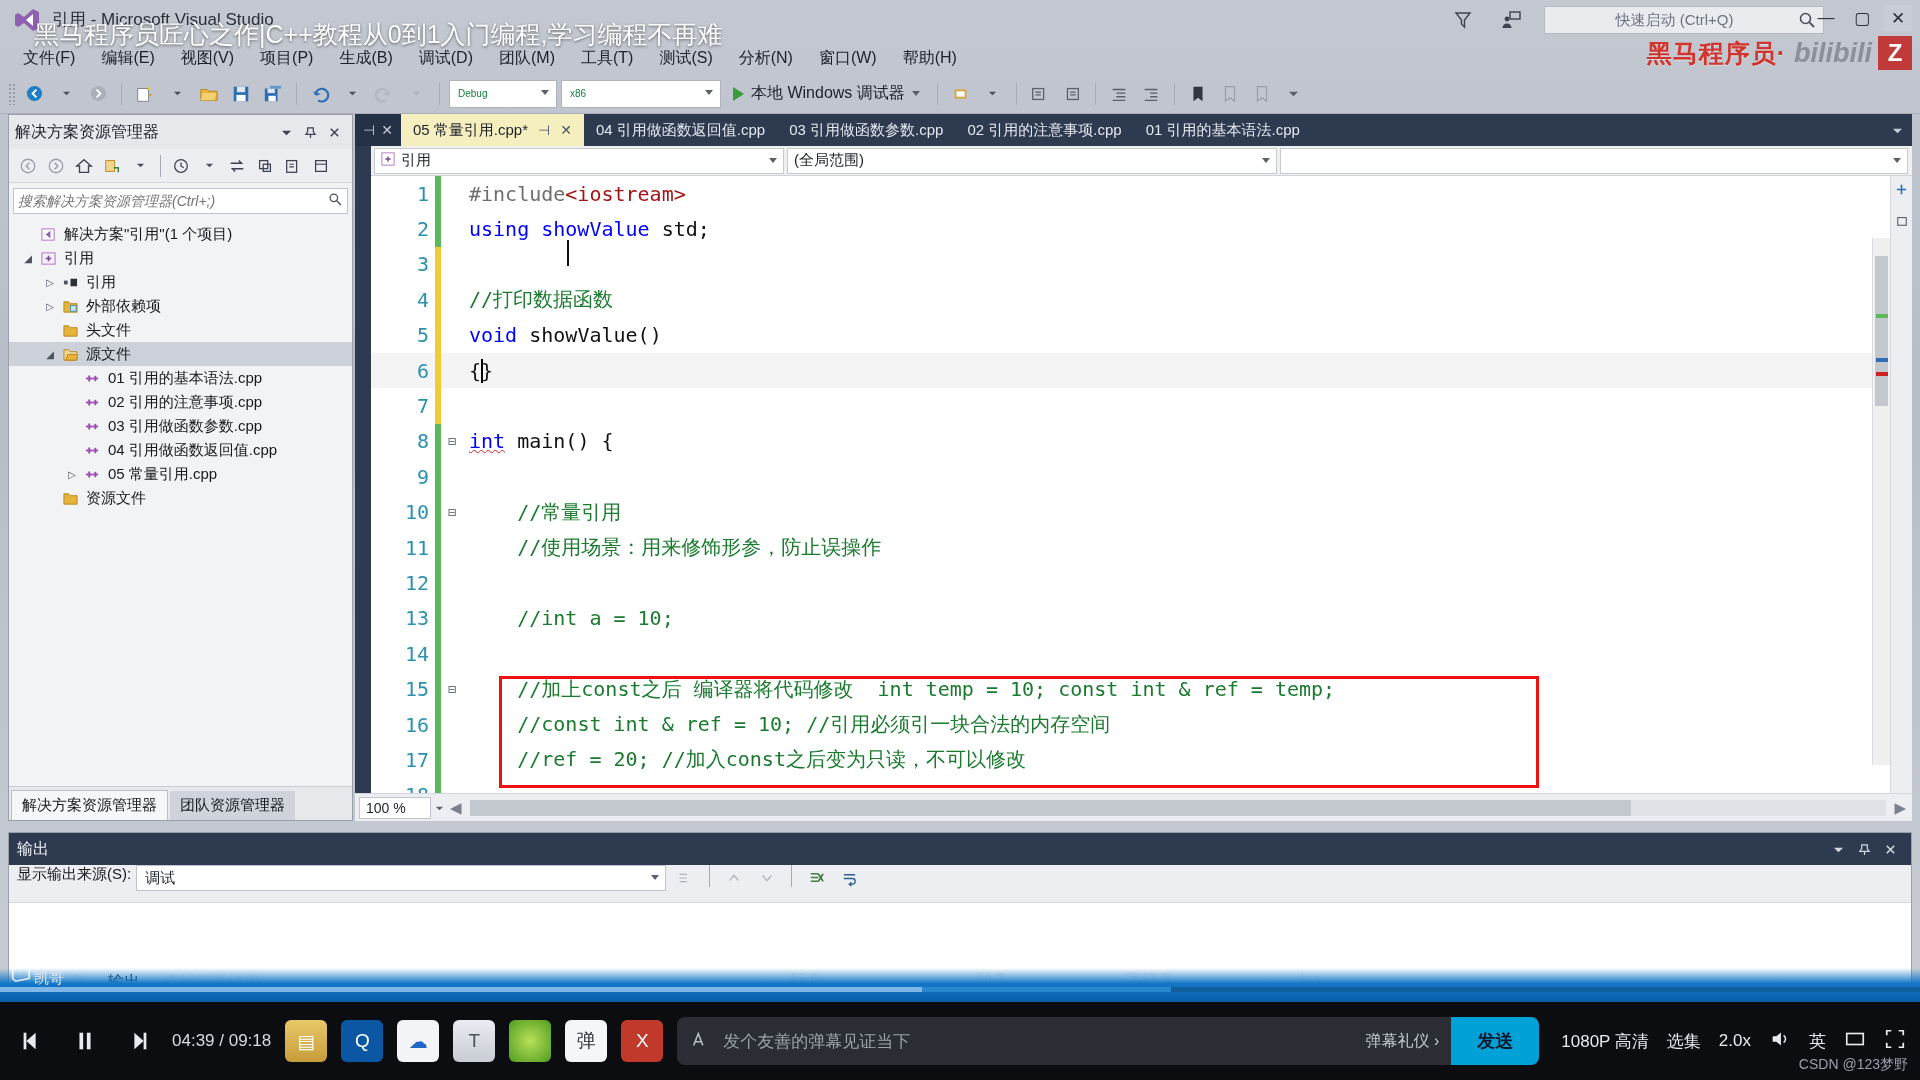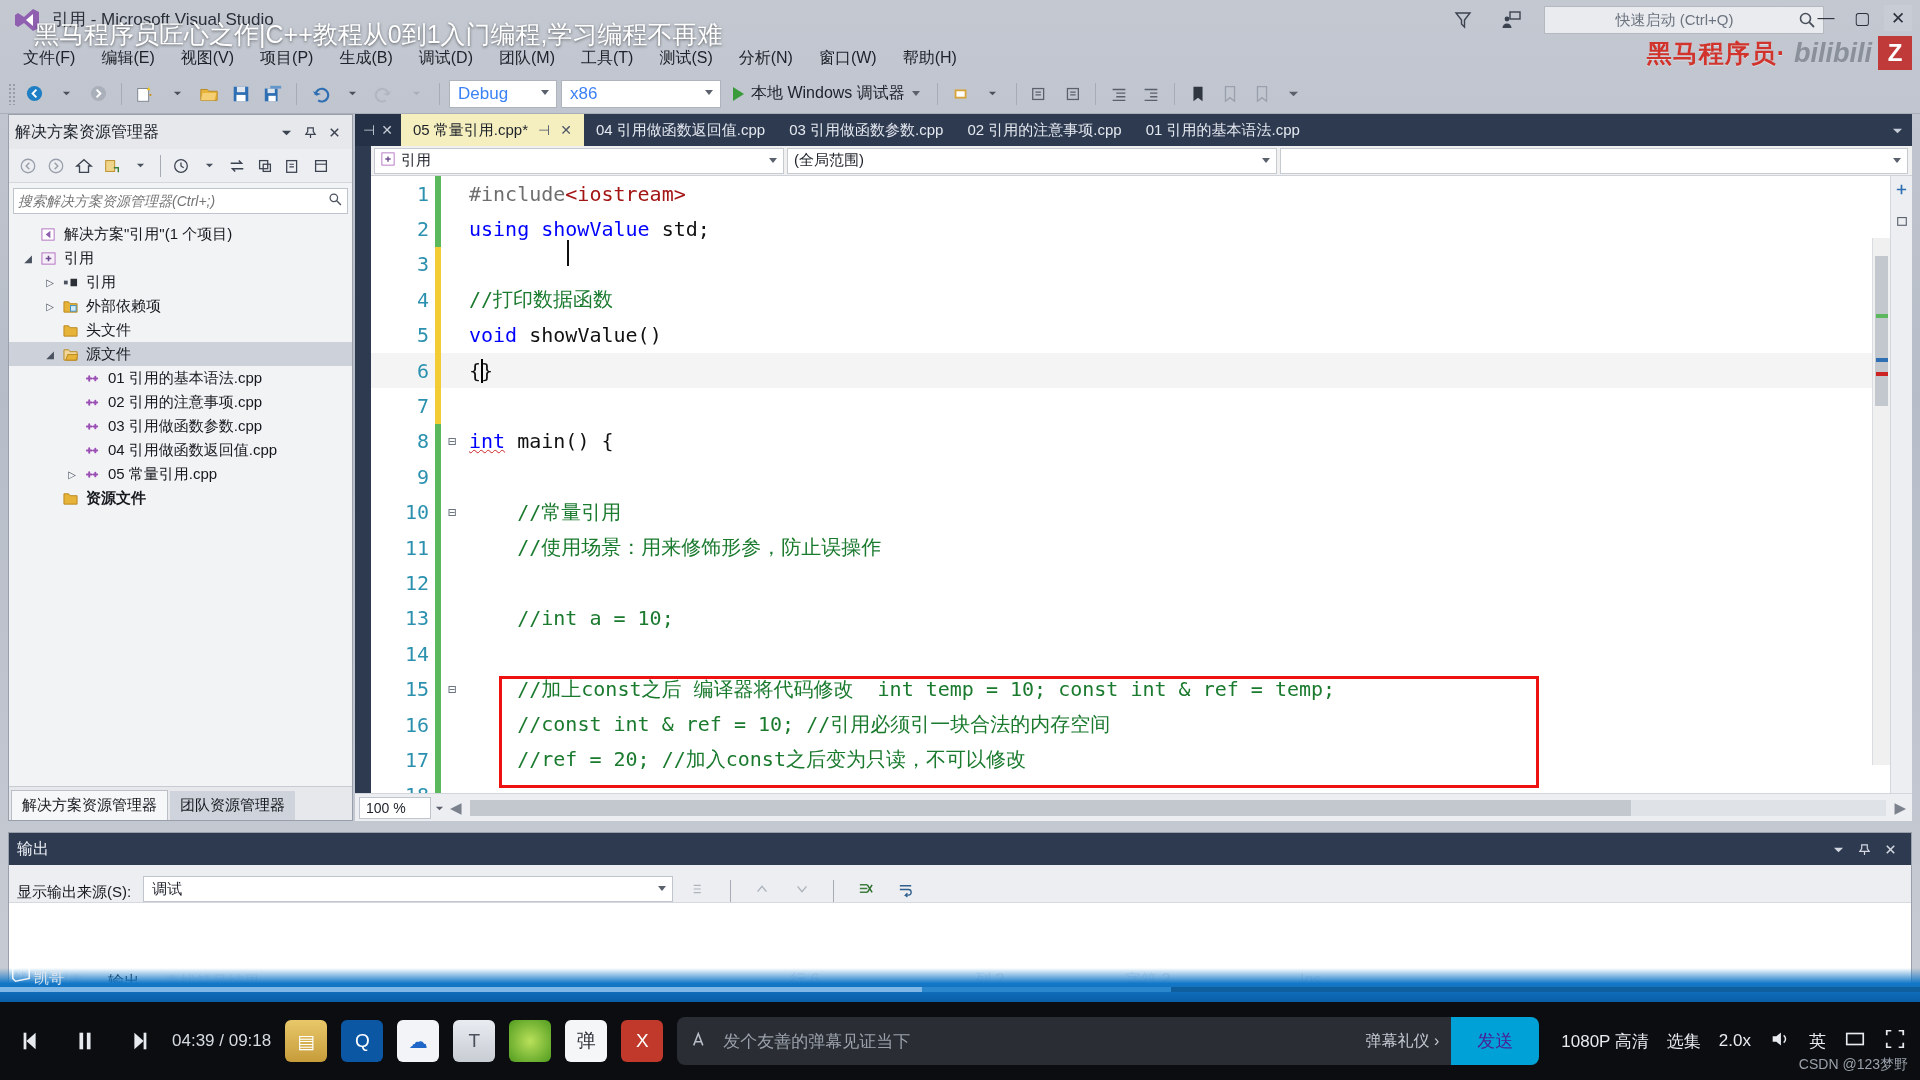--- a/index.html
+++ b/index.html
@@ -41,21 +41,21 @@
 
   
   .toolbar { position:relative; height:40px; display:flex; align-items:center; gap:4px;
     padding-left:8px; border-bottom:1px solid #a9aeb8; }
   .tb-grip { width:8px; height:22px; background:
     radial-gradient(circle, #8d939e 1px, transparent 1px) 0 0/4px 4px; opacity:.8; }
   .tbtn { height:30px; min-width:28px; display:flex; align-items:center; justify-content:center;
     color:#3b4250; padding:0 3px; }
   .tsep { width:1px; height:22px; background:#a6abb5; margin:0 5px; }
   .combo { height:28px; background:#fff; border:1px solid #aeb3bc; display:flex; align-items:center;
-    padding:0 22px 0 8px; font-size:17px; color:#3b82f6; position:relative; }
+    padding:0 22px 0 8px; font-size:10px; color:#15803d; position:relative; }
   .combo .car { position:absolute; right:7px; top:9px; border-left:4px solid transparent;
     border-right:4px solid transparent; border-top:5px solid #5a616d; }
   .run-btn { display:flex; align-items:center; gap:7px; height:30px; padding:0 8px; font-size:16px; color:#1d2129; }
   .tri { width:0;height:0;border-left:11px solid #3a9b3a;border-top:7px solid transparent;border-bottom:7px solid transparent; }
 
   
   .vsbody { position:absolute; left:0; top:114px; right:0; bottom:0; }
 
   
   .sol { position:absolute; left:8px; top:0; width:345px; height:707px;
@@ -132,21 +132,21 @@
     font-size:14px; display:flex; align-items:center; padding-left:6px; color:#1d2129; }
   .hscroll { flex:1; height:16px; margin:0 8px; background:#dfe2e7; position:relative; }
   .hscroll .hthumb { position:absolute; left:0; top:0; bottom:0; width:82%; background:#c3c7ce; }
 
   
   .outpanel { position:absolute; left:8px; right:8px; top:718px; height:250px;
     background:#f2f3f5; border:1px solid #9aa0ab; }
   .out-head { height:32px; background:#2d3a50; display:flex; align-items:center; padding:0 8px; color:#eef1f6; font-size:16px; }
   .out-head .sp { flex:1; }
   .out-hbtn { width:26px; display:flex; align-items:center; justify-content:center; color:#d3d8e1; }
-  .out-tools { height:38px; background:#eceef1; display:flex; align-items:flex-end; gap:12px; padding:0 8px;
+  .out-tools { height:38px; background:#eceef1; display:flex; align-items:flex-start; gap:5px; padding:0 8px;
     border-bottom:1px solid #d6d9df; }
   .out-lbl { font-size:15px; color:#15181d; }
   .out-combo { width:530px; height:26px; background:#fff; border:1px solid #c0c5cd;
     display:flex; align-items:center; padding:0 20px 0 8px; font-size:15px; color:#1d2129; position:relative; }
   .out-btn { width:28px;height:26px; display:flex;align-items:center;justify-content:center; color:#5e6572; }
   .out-body { position:absolute; left:0; right:0; top:70px; bottom:30px; background:#fff; }
   .out-hbar { position:absolute; left:0; right:0; bottom:0; height:22px; background:#eceef1;
     display:flex; align-items:center; }
 
   .bot-tabs { position:absolute; left:8px; bottom:2px; height:32px; display:flex; align-items:flex-end; }
@@ -169,22 +169,22 @@
   .cbtn { width:46px; height:46px; display:flex; align-items:center; justify-content:center;
     color:#e7eaef; margin-left:8px; }
   .ctime { color:#d7dce3; font-size:17px; margin-left:10px; white-space:nowrap; }
   .cicon-img { width:42px;height:42px; border-radius:6px; display:flex; align-items:center;
     justify-content:center; margin-left:14px; font-size:19px; color:#fff; }
   .danmu-input { flex:1; height:48px; background:#2a2d33; border-radius:8px 0 0 8px; margin-left:14px;
     display:flex; align-items:center; padding:0 14px; color:#9aa1ab; font-size:17px; gap:12px; }
   .danmu-right { display:flex; align-items:center; gap:0; }
   .danmu-etq { height:48px; background:#2a2d33; display:flex; align-items:center; padding:0 12px;
     color:#c4cad2; font-size:16px; }
-  .send-btn { height:48px; background:#00a1d6; color:#4c1d95; font-size:18px; display:flex;
-    align-items:center; padding:0 26px; border-radius:0 8px 8px 0; }
+  .send-btn { height:48px; background:#00a1d6; color:#0f172a; font-size:18px; display:flex;
+    align-items:center; padding:0 26px; border-radius:0 8px 8px 0;font-weight:bold; }
   .cright { display:flex; align-items:center; gap:18px; margin-left:22px; margin-right:14px; color:#e7eaef; font-size:17px; }
 
   
   .overlay-title { position:absolute; left:34px; top:18px; font-size:25px; color:#fff;
     text-shadow:0 1px 3px rgba(0,0,0,.55); white-space:nowrap; z-index:40; }
   .watermark { position:absolute; right:12px; bottom:6px; color:#9aa1ab; font-size:14px; z-index:60; }
   .sp-logo { position:absolute; left:10px; bottom:96px; color:#fff; font-size:15px; display:flex;
     align-items:center; gap:6px; opacity:.9; z-index:30;}
   .kaishu { position:absolute; left:34px; bottom:92px; color:#dfe6ee; font-size:15px; z-index:31; }
 </style>
@@ -611,21 +611,21 @@
               </span>
               <span style="padding-left: 5px;">05 常量引用.cpp</span>
             </div>
             <div class="trow" style="padding-left: 32px;">
               <span class="arrow"></span>
               <span class="ticon">
                 <svg viewBox="0 0 16 16" width="15" height="15">
                   <path d="M1 3 h5 l1.5 2 H15 v9 H1 Z" fill="#e8b339" stroke="#b7881e"></path>
                 </svg>
               </span>
-              <span style="padding-left: 5px; font-weight: bold;">资源文件</span>
+              <span style="padding-left: 5px;">资源文件</span>
             </div>
           </div>
 
         <div class="sol-tabs">
           <div class="sol-tab active">解决方案资源管理器</div>
           <div class="sol-tab inactive">团队资源管理器</div>
         </div>
       </div>
 
       <div class="edit-wrap">

